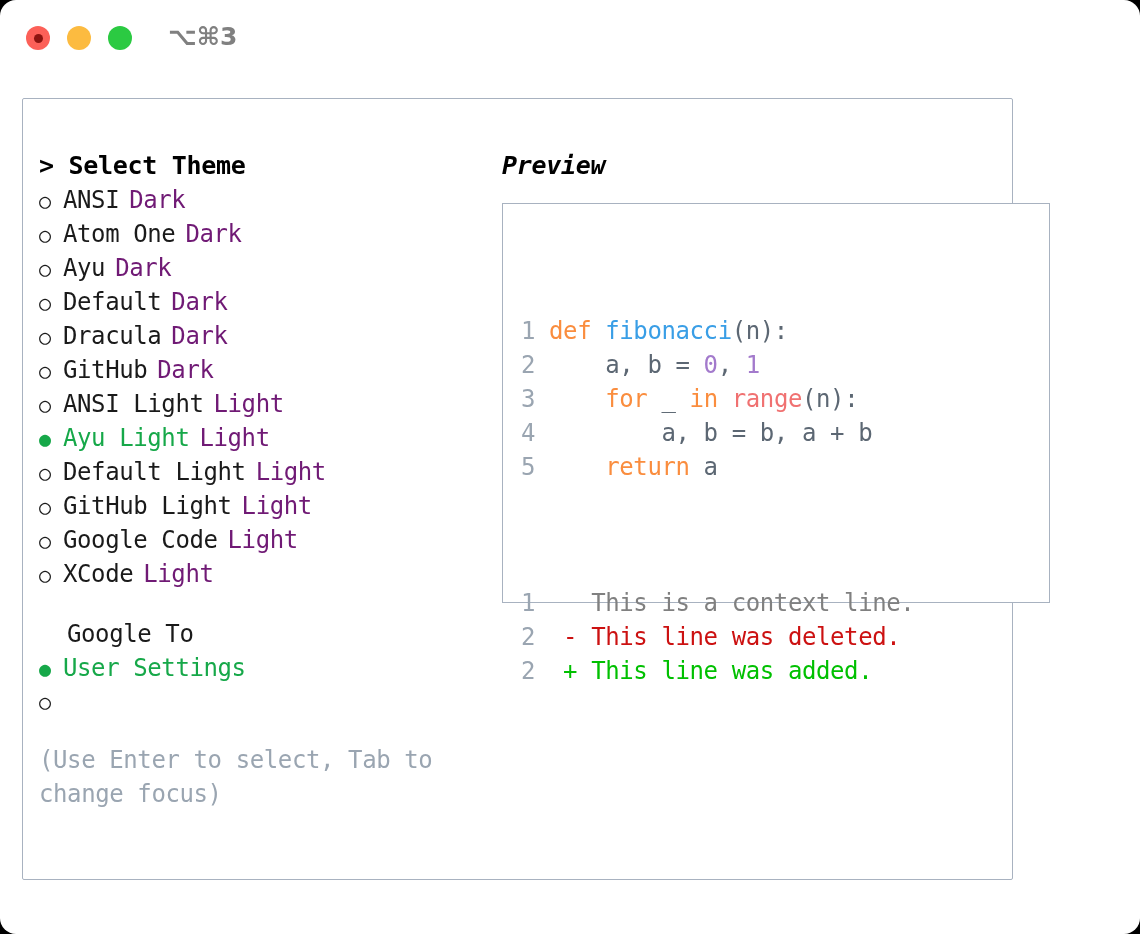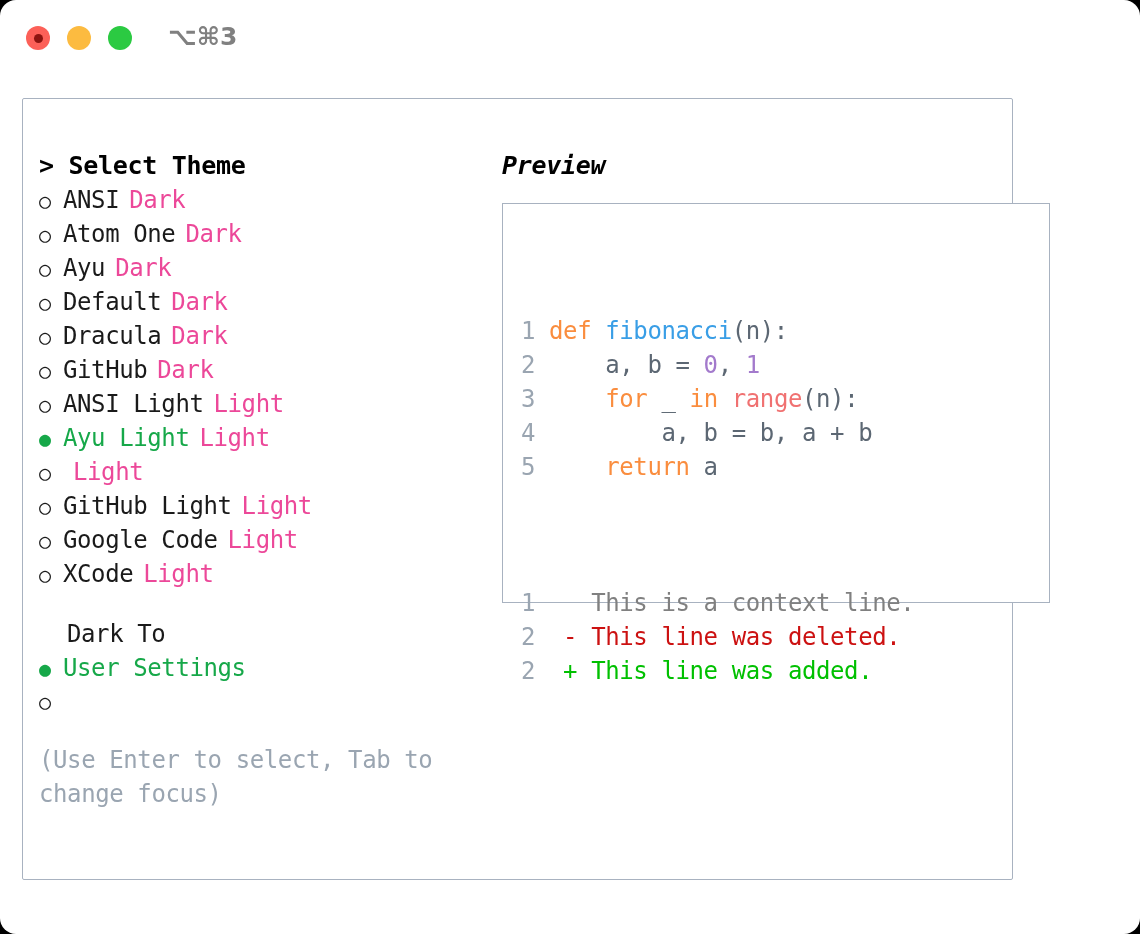--- a/index.html
+++ b/index.html
@@ -114,21 +114,21 @@
     width: 24px;
     display: inline-block;
     flex: none;
     font-size: 20px;
     color: #1a1a1a;
   }
   .row.selected .marker { color: #16a849; }
   .row .name { color: #1a1a1a; }
   .row.selected .name { color: #16a849; }
   .row .tag {
-    color: #ec4899;
+    color: #701a75;
     margin-left: 10px;
   }
   .spacer-24 { height: 26px; }
 
   .subheading {
     font-size: 24px;
     color: #1a1a1a;
     line-height: 34px;
     padding-left: 28px;
     white-space: pre;
@@ -215,27 +215,27 @@
       <div class="heading">&gt; Select Theme</div>
       <ul class="theme-list" id="theme-list">
           <li class="row"><span class="marker">○</span><span class="name">ANSI</span><span class="tag">Dark</span></li>
           <li class="row"><span class="marker">○</span><span class="name">Atom One</span><span class="tag">Dark</span></li>
           <li class="row"><span class="marker">○</span><span class="name">Ayu</span><span class="tag">Dark</span></li>
           <li class="row"><span class="marker">○</span><span class="name">Default</span><span class="tag">Dark</span></li>
           <li class="row"><span class="marker">○</span><span class="name">Dracula</span><span class="tag">Dark</span></li>
           <li class="row"><span class="marker">○</span><span class="name">GitHub</span><span class="tag">Dark</span></li>
           <li class="row"><span class="marker">○</span><span class="name">ANSI Light</span><span class="tag">Light</span></li>
           <li class="row selected"><span class="marker">●</span><span class="name">Ayu Light</span><span class="tag">Light</span></li>
-          <li class="row"><span class="marker">○</span><span class="tag">Light</span></li>
+          <li class="row"><span class="marker">○</span><span class="name">Default Light</span><span class="tag">Light</span></li>
           <li class="row"><span class="marker">○</span><span class="name">GitHub Light</span><span class="tag">Light</span></li>
           <li class="row"><span class="marker">○</span><span class="name">Google Code</span><span class="tag">Light</span></li>
           <li class="row"><span class="marker">○</span><span class="name">XCode</span><span class="tag">Light</span></li>
         </ul>
       <div class="spacer-24"></div>
-      <div class="subheading">Dark To</div>
+      <div class="subheading">Google To</div>
       <ul class="apply-list" id="apply-list">
           <li class="row selected"><span class="marker">●</span><span class="name">User Settings</span></li>
           <li class="row"><span class="marker">○</span></li>
         </ul>
       <div class="hint">(Use Enter to select, Tab to change focus)</div>
     </div>
 
     <div class="right-col">
       <div class="preview-title">Preview</div>
       <div class="preview-box">

